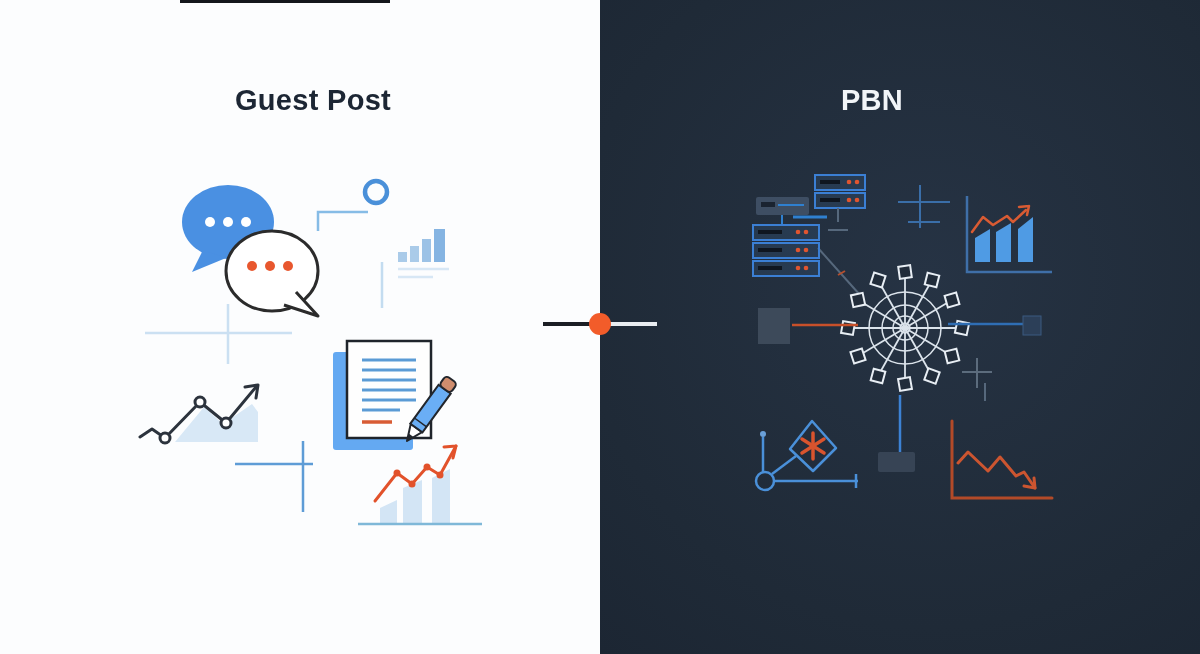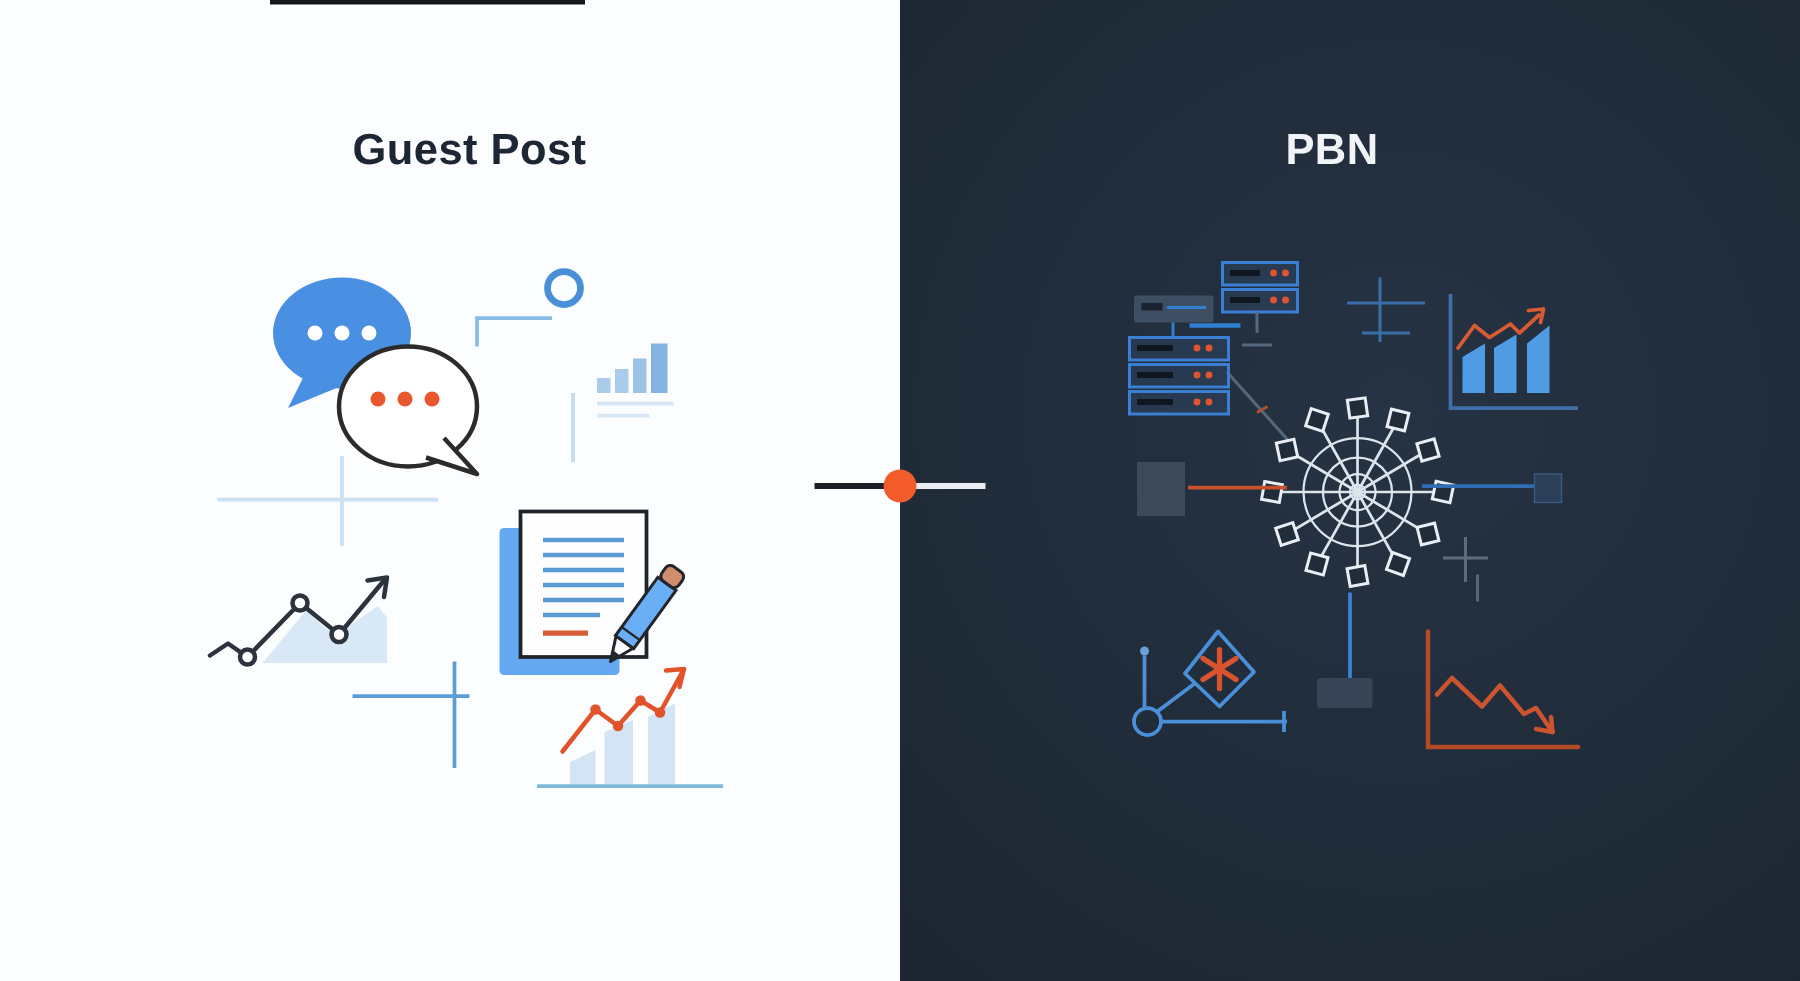--- a/index.html
+++ b/index.html
@@ -2,21 +2,21 @@
 <html><head>
 <meta charset="utf-8">
 <style>
   html,body{margin:0;padding:0;background:#e9e9e9;}
   .stage{position:relative;width:1200px;height:654px;overflow:hidden;font-family:"Liberation Sans",sans-serif;}
   .panel{position:absolute;top:0;height:654px;width:600px;}
   .panel.left{left:0;background:#fcfdfe;}
   .panel.right{left:600px;background:radial-gradient(circle at 55% 42%, #263344 0%, #1f2a37 70%, #1c2633 100%);}
   .panel h1{position:absolute;margin:0;font-size:29px;font-weight:bold;letter-spacing:.3px;transform:translateX(-50%);}
   .panel.left h1{left:313px;top:84px;color:#1c2634;}
-  .panel.right h1{left:288px;top:84px;color:#f2f5f8;}
+  .panel.right h1{left:272px;top:84px;color:#f2f5f8;}
   .topline{position:absolute;left:180px;top:0;width:210px;height:3px;background:#14171c;}
   svg.art{position:absolute;left:0;top:0;}
   svg.divider{position:absolute;left:0;top:0;pointer-events:none;}
 </style>
 </head>
 <body>
 
 <div class="stage">
 
   <section class="panel left">

